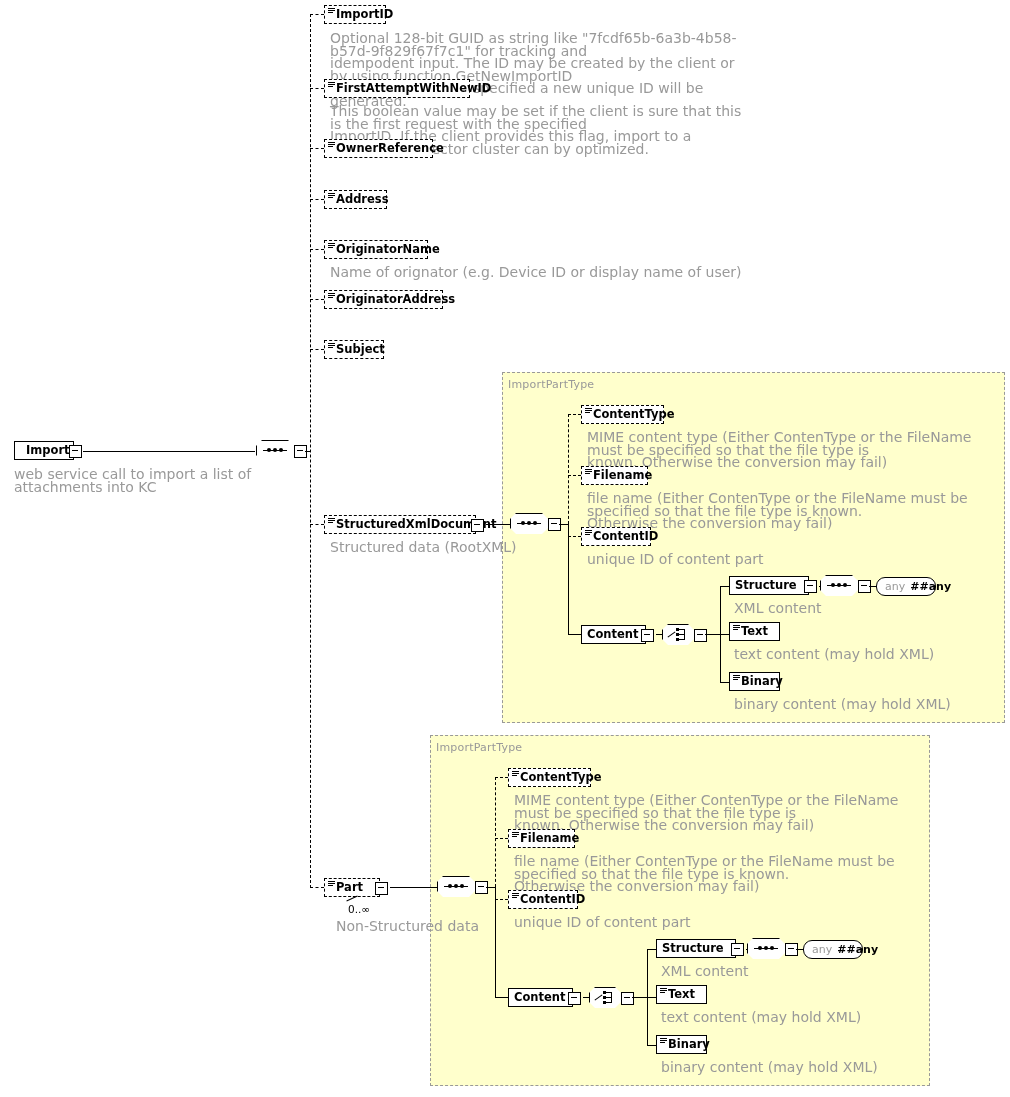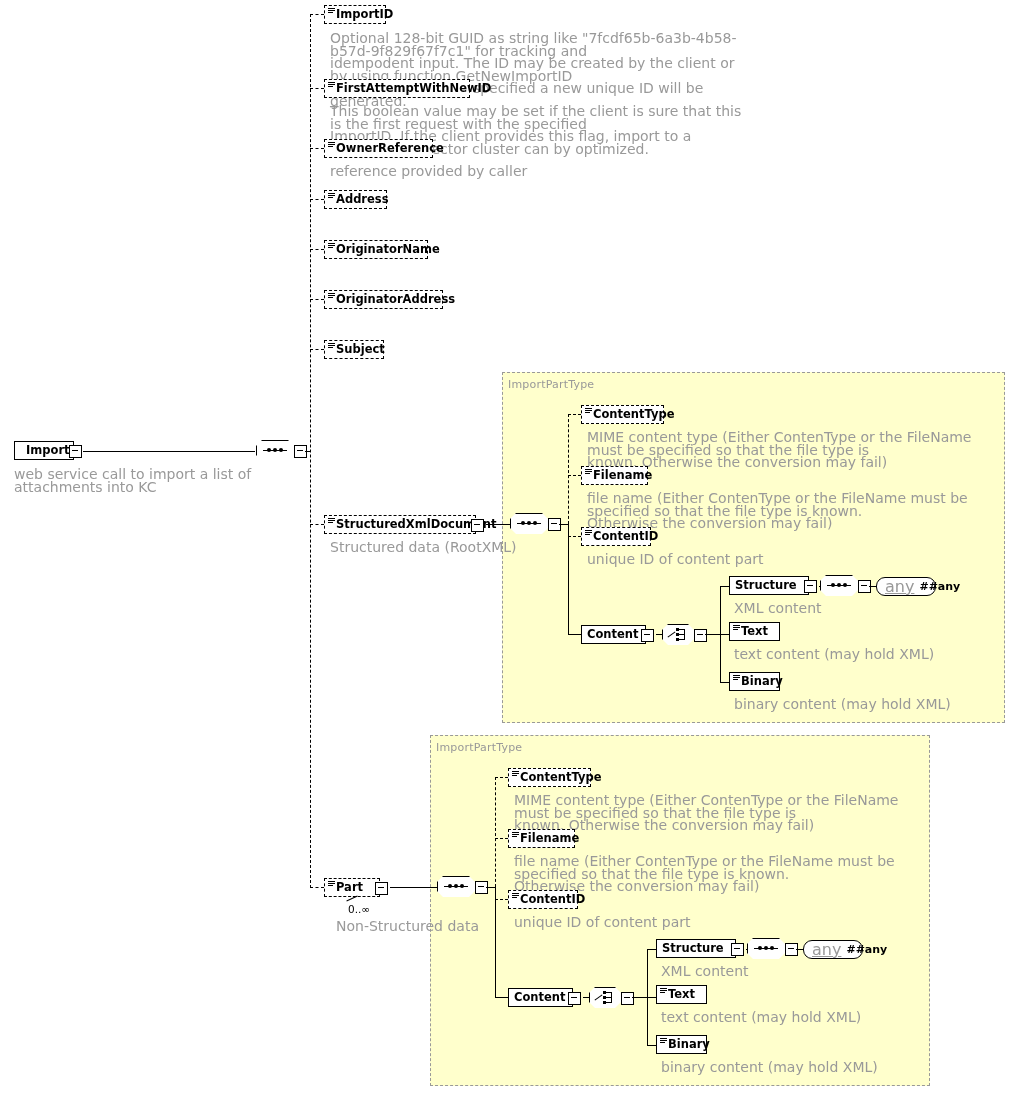--- a/index.html
+++ b/index.html
@@ -65,21 +65,21 @@
   .cho .cd1{top:4px;} .cho .cd2{top:9px;} .cho .cd3{top:14px;}
   .cho .st{position:absolute;left:17px;width:6px;height:1px;background:#000;}
   .cho .st1{top:5px;} .cho .st2{top:10px;} .cho .st3{top:15px;}
   .cho .rv{position:absolute;left:22px;top:5px;width:1px;height:11px;background:#000;}
 
   
   .anynode{position:absolute;height:19px;background:#fff;border:1px solid #000;border-radius:9px;
            display:flex;align-items:center;gap:5px;padding:0 8px;white-space:nowrap;box-sizing:border-box;}
   .anynode .ash{position:absolute;left:3px;top:3px;right:-3px;bottom:-3px;background:#c0c0c0;
            border-radius:9px;z-index:-1;}
-  .anynode .a1{font-size:16px;color:#999;text-decoration:underline;}
+  .anynode .a1{font-size:11px;color:#999;}
   .anynode .a2{font-size:11px;color:#000;font-weight:bold;}
 </style>
 </head>
 <body>
 
 <div id="canvas">
 
   <div class="typebox" style="left:502px;top:372px;width:503px;height:351px;"></div>
   <div class="typebox-label" style="left:508px;top:378px;">ImportPartType</div>
 
@@ -143,21 +143,20 @@
   <div class="dln h" style="left:310px;top:148px;width:14px;"></div>
   <div class="node node-dashed" style="left:324px;top:139px;width:109px;">
     <span class="shadow"></span>
     <span class="eicon">
         <i></i>
         <i></i>
         <i></i>
       </span>
     <span class="node-label">OwnerReference</span>
   </div>
-  <div class="anno" style="left:330px;top:165px;width:420px;">reference provided by caller</div>
 
   <div class="dln h" style="left:310px;top:199px;width:14px;"></div>
   <div class="node node-dashed" style="left:324px;top:190px;width:63px;">
     <span class="shadow"></span>
     <span class="eicon">
         <i></i>
         <i></i>
         <i></i>
       </span>
     <span class="node-label">Address</span>
@@ -166,20 +165,21 @@
   <div class="dln h" style="left:310px;top:249px;width:14px;"></div>
   <div class="node node-dashed" style="left:324px;top:240px;width:104px;">
     <span class="shadow"></span>
     <span class="eicon">
         <i></i>
         <i></i>
         <i></i>
       </span>
     <span class="node-label">OriginatorName</span>
   </div>
+  <div class="anno" style="left:330px;top:266px;width:420px;">Name of orignator (e.g. Device ID or display name of user)</div>
 
   <div class="dln h" style="left:310px;top:299px;width:14px;"></div>
   <div class="node node-dashed" style="left:324px;top:290px;width:119px;">
     <span class="shadow"></span>
     <span class="eicon">
         <i></i>
         <i></i>
         <i></i>
       </span>
     <span class="node-label">OriginatorAddress</span>

